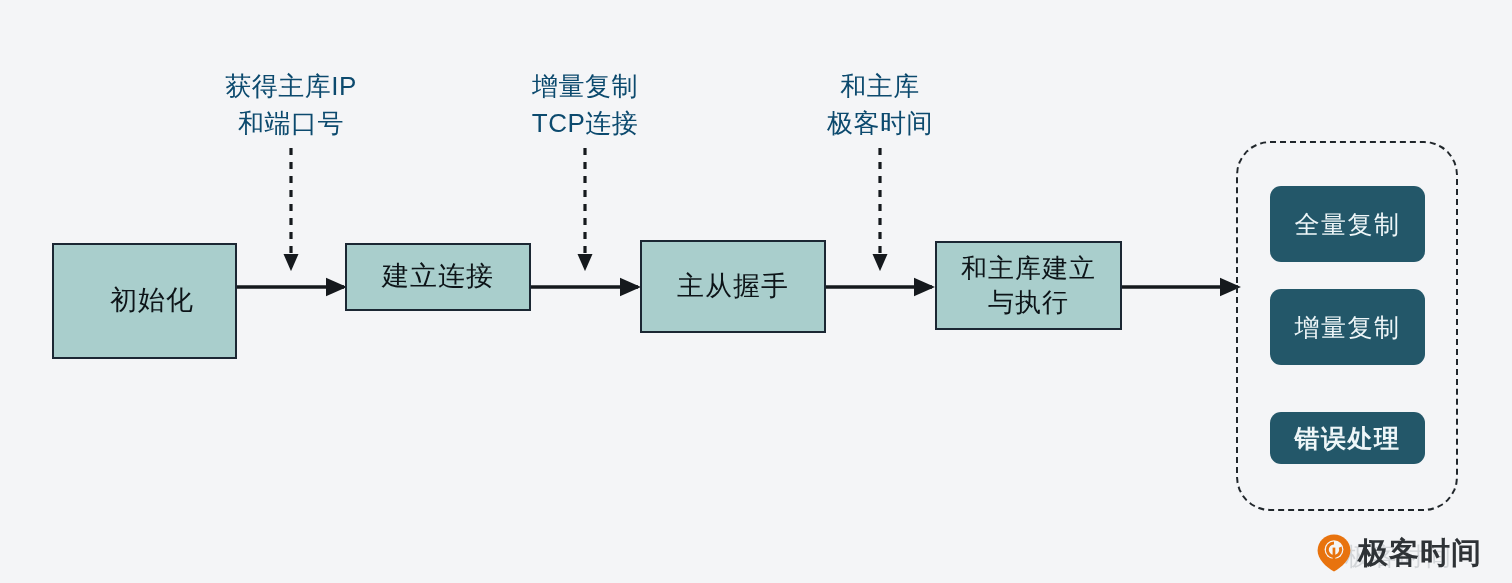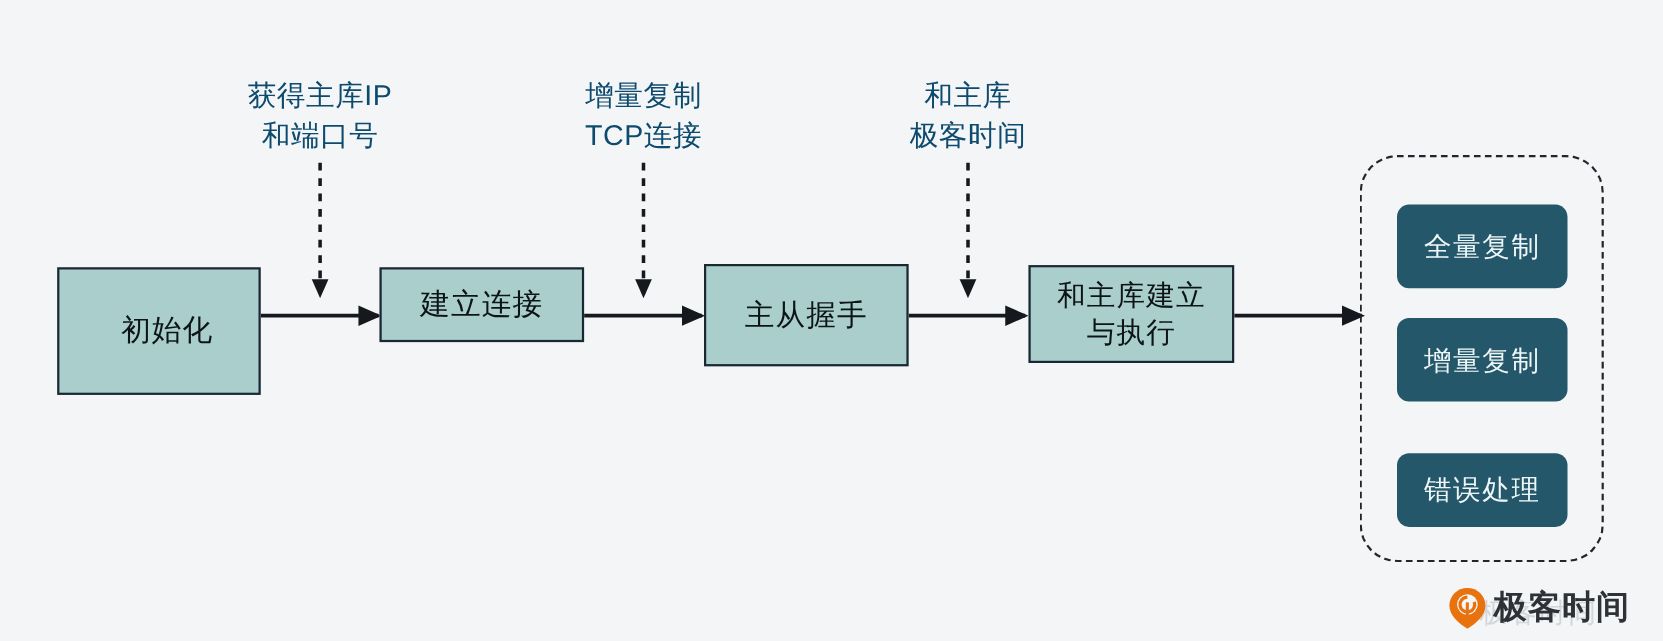--- a/index.html
+++ b/index.html
@@ -152,21 +152,21 @@
 
   <div class="pbox two-line" style="left:935px; top:241px; width:187px; height:89px;">和主库建立
 与执行</div>
 
   <div class="group-box" style="left:1236px; top:141px; width:222px; height:370px;"></div>
 
   <div class="dbox" style="left:1270px; top:166px; width:155px; height:76px;margin-top:20px;">全量复制</div>
 
   <div class="dbox" style="left:1270px; top:289px; width:155px; height:76px;">增量复制</div>
 
-  <div class="dbox" style="left:1270px; top:412px; width:155px; height:67px;">错误处理</div>
+  <div class="dbox" style="left:1270px; top:412px; width:155px; height:52px;font-weight:bold;">错误处理</div>
 
   <div class="wm-ghost">极客时间</div>
 
   <div class="watermark">
     <span class="wm-logo">
       <svg width="36" height="40" viewBox="0 0 36 40" xmlns="http://www.w3.org/2000/svg">
         <path d="M18 1.5 C8.9 1.5 1.6 8.6 1.6 17.4 C1.6 26 9.9 33.8 18 38.5
                  C26.1 33.8 34.4 26 34.4 17.4 C34.4 8.6 27.1 1.5 18 1.5 z" fill="#e8730e"></path>
         <circle cx="18" cy="16.6" r="9.4" fill="#f4f5f7"></circle>
         <path d="M18 8.4 a8.2 8.2 0 1 0 7.6 5.1 l-2.8 1.2 a5.2 5.2 0 1 1 -4.8 -3.3 z" fill="#e8730e"></path>

